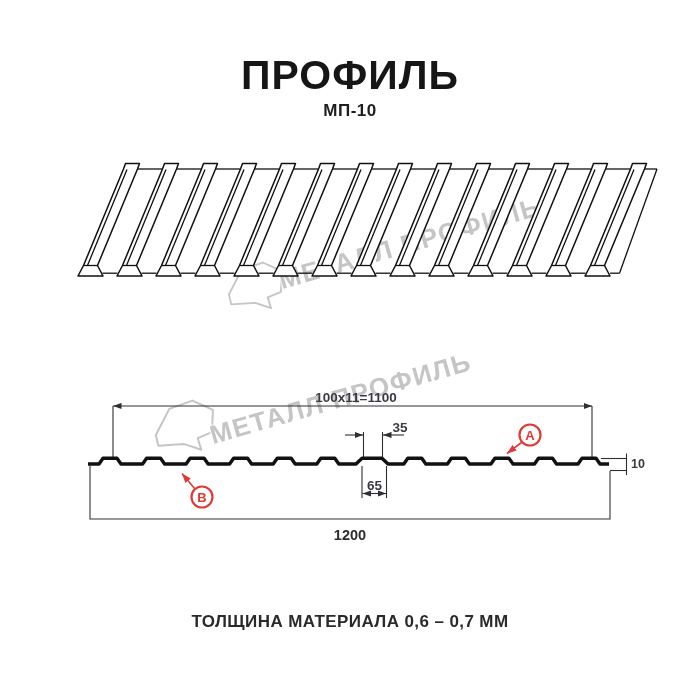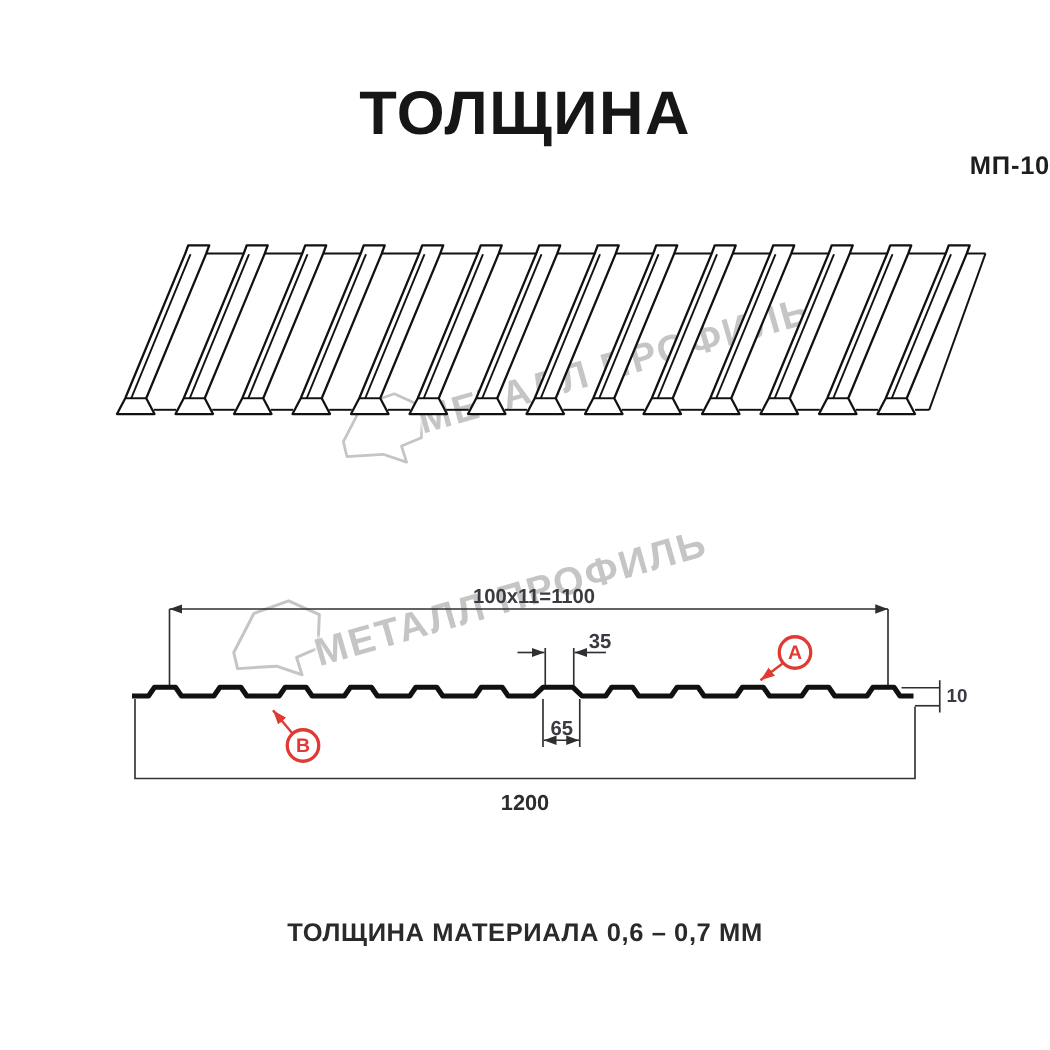--- a/index.html
+++ b/index.html
@@ -10,21 +10,21 @@
     width:700px;height:700px;background:#ffffff;position:relative;overflow:hidden;
     font-family:"Liberation Sans", sans-serif;
   }
   .abs{position:absolute;}
   
   .title{
     left:0;top:52px;width:700px;text-align:center;
     font-size:41px;font-weight:800;letter-spacing:1px;color:#161616;
   }
   .subtitle{
-    left:0;top:101px;width:700px;text-align:right;
+    left:0;top:101px;width:700px;text-align:center;
     font-size:17px;font-weight:700;letter-spacing:.5px;color:#1d1d1d;
   }
   
   .footer-note{
     left:0;top:612px;width:700px;text-align:center;
     font-size:17px;font-weight:600;letter-spacing:.4px;color:#2a2a2a;
   }
   
   .wm-text{
     height:26px;line-height:26px;font-size:26px;font-weight:700;letter-spacing:1.5px;
@@ -43,21 +43,21 @@
   .bigtxt{fill:#2c2c2e;font-size:14.5px;font-weight:600;}
   .redline{stroke:var(--red);stroke-width:1.6;fill:none;}
   .redcircle{stroke:var(--red);stroke-width:2.2;fill:none;}
   .redtxt{fill:var(--red);font-size:13px;font-weight:700;}
   .rib{fill:#fff;stroke:var(--line);stroke-width:1.5;stroke-linejoin:round;}
   .ribline{fill:none;stroke:var(--line);stroke-width:1.3;}
 </style>
 </head>
 <body>
 
-<div class="abs title">ТОЛЩИНА</div>
+<div class="abs title">ПРОФИЛЬ</div>
 <div class="abs subtitle">МП-10</div>
 
 <div class="abs wm-logo" style="left:224px;top:262px;">
   <svg width="62" height="50" viewBox="0 0 66 54">
     <path d="M4,31 L21,7 L45,2 L64,14 L60,36 L45,40 L47,52 L31,44 L5,42 Z" fill="#ffffff" stroke="#c5c5c5" stroke-width="2" stroke-linejoin="round"></path>
   </svg>
 </div>
 <div class="abs wm-text" style="left:283px;top:267px;">МЕТАЛЛ ПРОФИЛЬ</div>
 
 <div class="abs wm-logo" style="left:150px;top:400px;">

